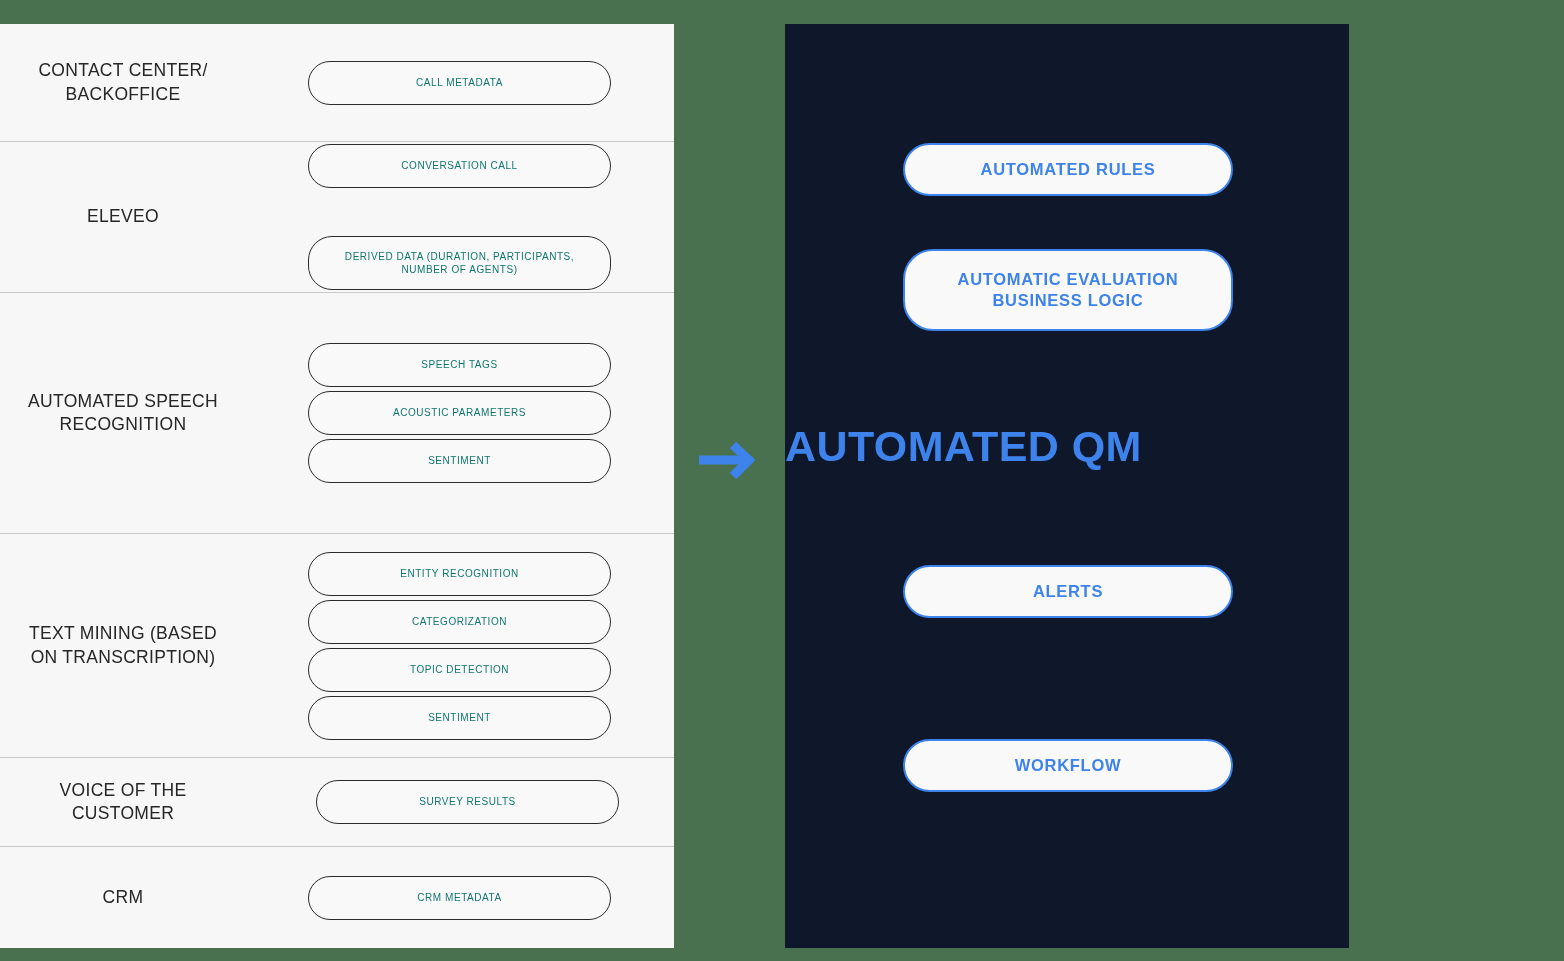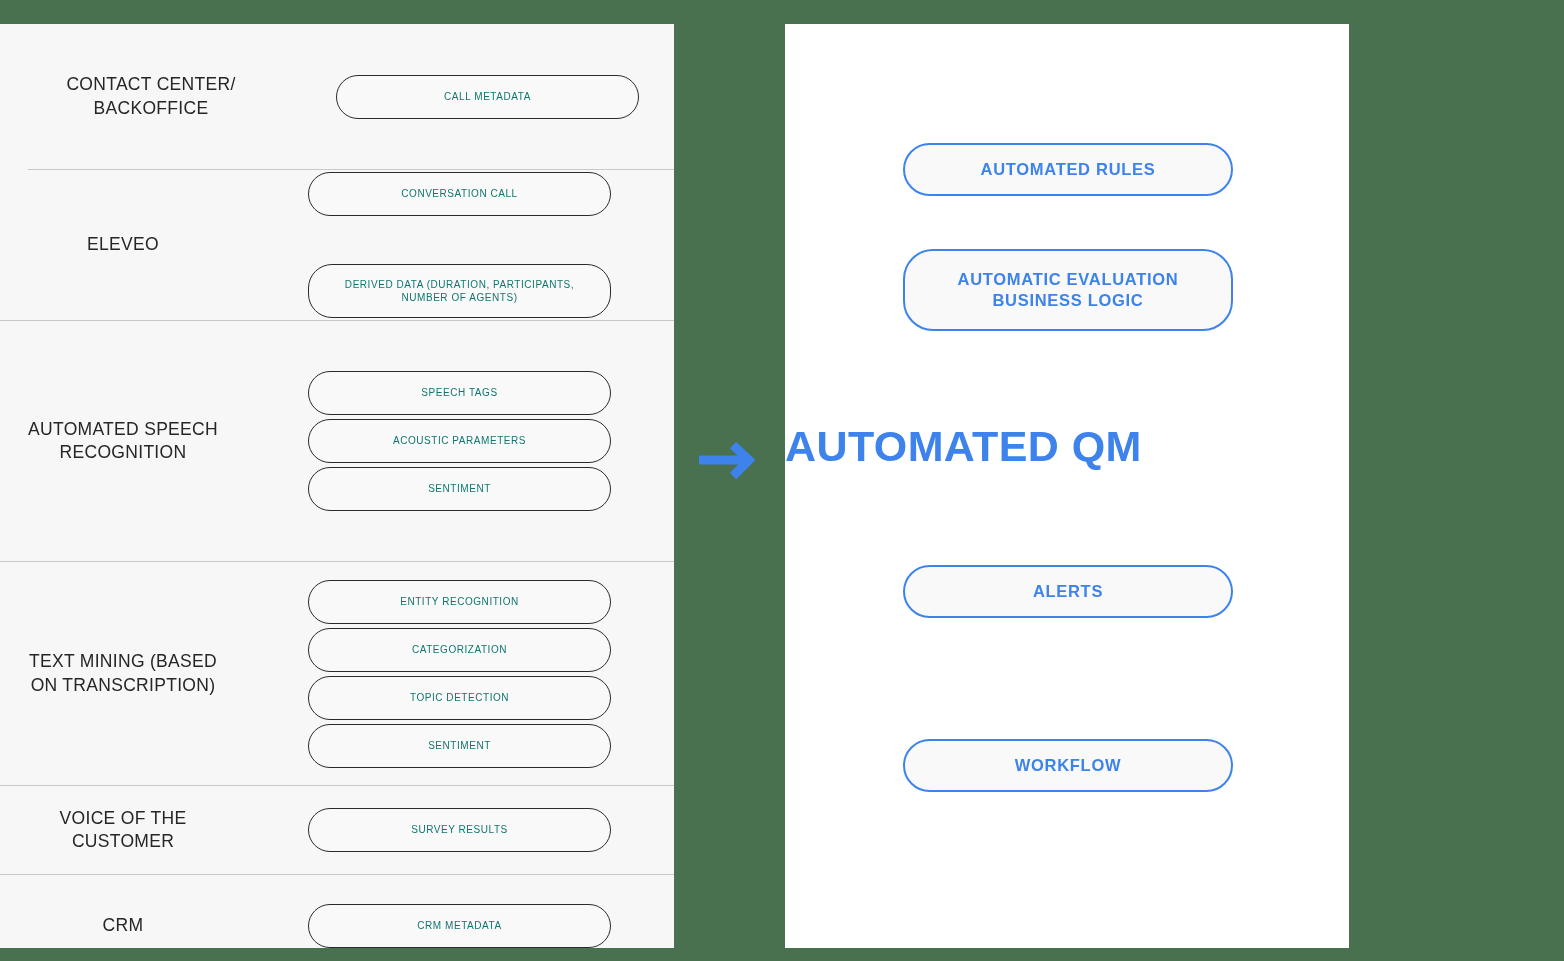--- a/index.html
+++ b/index.html
@@ -85,21 +85,21 @@
     height: 44px;
   }
 
   
   #right-panel {
     position: absolute;
     left: 785px;
     top: 24px;
     width: 564px;
     height: 924px;
-    background: #ffffff;
+    background: #0f172a;
     box-sizing: border-box;
   }
   .bpill {
     position: absolute;
     left: 118px;
     width: 330px;
     box-sizing: border-box;
     border: 2px solid #3D83EB;
     border-radius: 30px;
     background: #F9F9F9;
@@ -131,21 +131,21 @@
     white-space: nowrap;
   }
 </style>
 </head>
 <body>
 
 <div id="stage">
 
   <div id="left-panel">
 
-    <div class="src-row" style="height:146px;margin-left:28px;">
+    <div class="src-row" style="height:118px;">
       <div class="src-label">
         <div>CONTACT CENTER/</div>
         <div>BACKOFFICE</div>
       </div>
       <div class="pill-stack">
         <div class="pill">CALL METADATA</div>
       </div>
     </div>
 
     <div class="src-row" style="height:151px;">
@@ -176,21 +176,21 @@
         <div>ON TRANSCRIPTION)</div>
       </div>
       <div class="pill-stack">
         <div class="pill">ENTITY RECOGNITION</div>
         <div class="pill">CATEGORIZATION</div>
         <div class="pill">TOPIC DETECTION</div>
         <div class="pill">SENTIMENT</div>
       </div>
     </div>
 
-    <div class="src-row" style="height:89px;">
+    <div class="src-row" style="height:89px;gap:8px;">
       <div class="src-label">
         <div>VOICE OF THE</div>
         <div>CUSTOMER</div>
       </div>
       <div class="pill-stack">
         <div class="pill">SURVEY RESULTS</div>
       </div>
     </div>
 
     <div class="src-row last" style="height:101px;">

